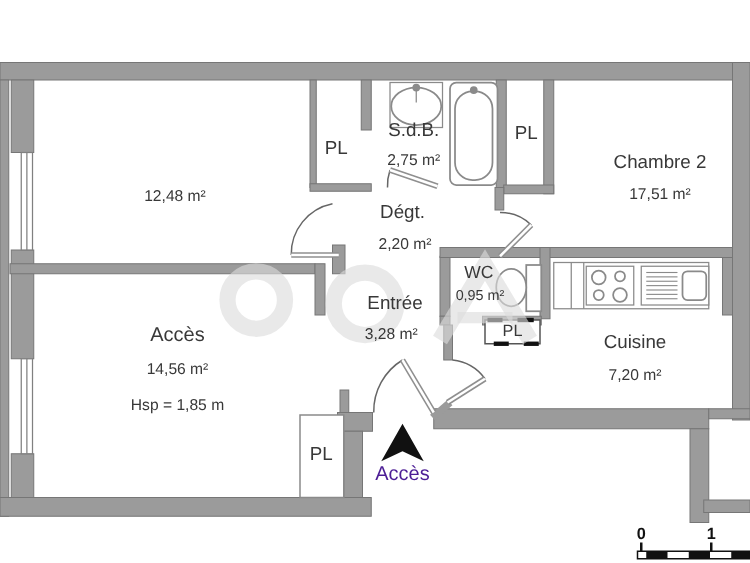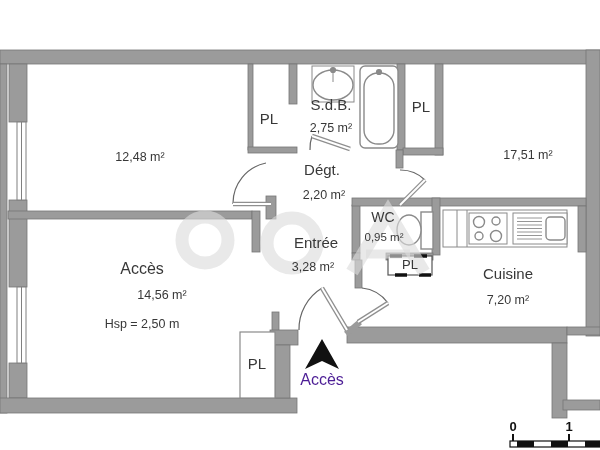--- a/index.html
+++ b/index.html
@@ -178,37 +178,38 @@
       <line x1="569" y1="434" x2="569" y2="443" stroke="#111111" stroke-width="2"></line>
       <rect x="510" y="441" width="90" height="6" fill="#ffffff" stroke="#111111" stroke-width="1.2"></rect>
       <rect x="517" y="441" width="17" height="6" fill="#111111"></rect>
       <rect x="551" y="441" width="17" height="6" fill="#111111"></rect>
       <rect x="585" y="441" width="15" height="6" fill="#111111"></rect>
     </g>
   </svg>
 
   <div class="lbl room-area" style="left:140px;top:151px;">12,48 m²</div>
 
+  <div class="lbl room-name" style="left:528px;top:122px;">Chambre 2</div>
   <div class="lbl room-area" style="left:528px;top:149px;">17,51 m²</div>
 
   <div class="lbl room-name" style="left:331px;top:97px;">S.d.B.</div>
   <div class="lbl room-area" style="left:331px;top:122px;">2,75 m²</div>
 
   <div class="lbl room-name" style="left:322px;top:162px;">Dégt.</div>
   <div class="lbl room-area" style="left:324px;top:189px;">2,20 m²</div>
 
   <div class="lbl wc-name" style="left:383px;top:210px;">WC</div>
   <div class="lbl wc-area" style="left:384px;top:231px;">0,95 m²</div>
 
   <div class="lbl room-name" style="left:316px;top:235px;">Entrée</div>
   <div class="lbl room-area" style="left:313px;top:261px;">3,28 m²</div>
 
   <div class="lbl room-name" style="left:142px;top:260px;font-size:16px;">Accès</div>
-  <div class="lbl room-area" style="left:142px;top:289px;margin-left:20px;">14,56 m²</div>
-  <div class="lbl room-note" style="left:142px;top:318px;">Hsp = 2,50 m</div>
+  <div class="lbl room-area" style="left:142px;top:289px;">14,56 m²</div>
+  <div class="lbl room-note" style="left:142px;top:318px;">Hsp = 1,85 m</div>
 
   <div class="lbl room-name" style="left:508px;top:266px;">Cuisine</div>
   <div class="lbl room-area" style="left:508px;top:294px;">7,20 m²</div>
 
   <div class="lbl pl" style="left:269px;top:111px;">PL</div>
   <div class="lbl pl" style="left:421px;top:99px;">PL</div>
   <div class="lbl pl" style="left:257px;top:356px;">PL</div>
   <div class="lbl pl-small" style="left:410px;top:258px;">PL</div>
 
   <div class="lbl acces" style="left:322px;top:371px;">Accès</div>

